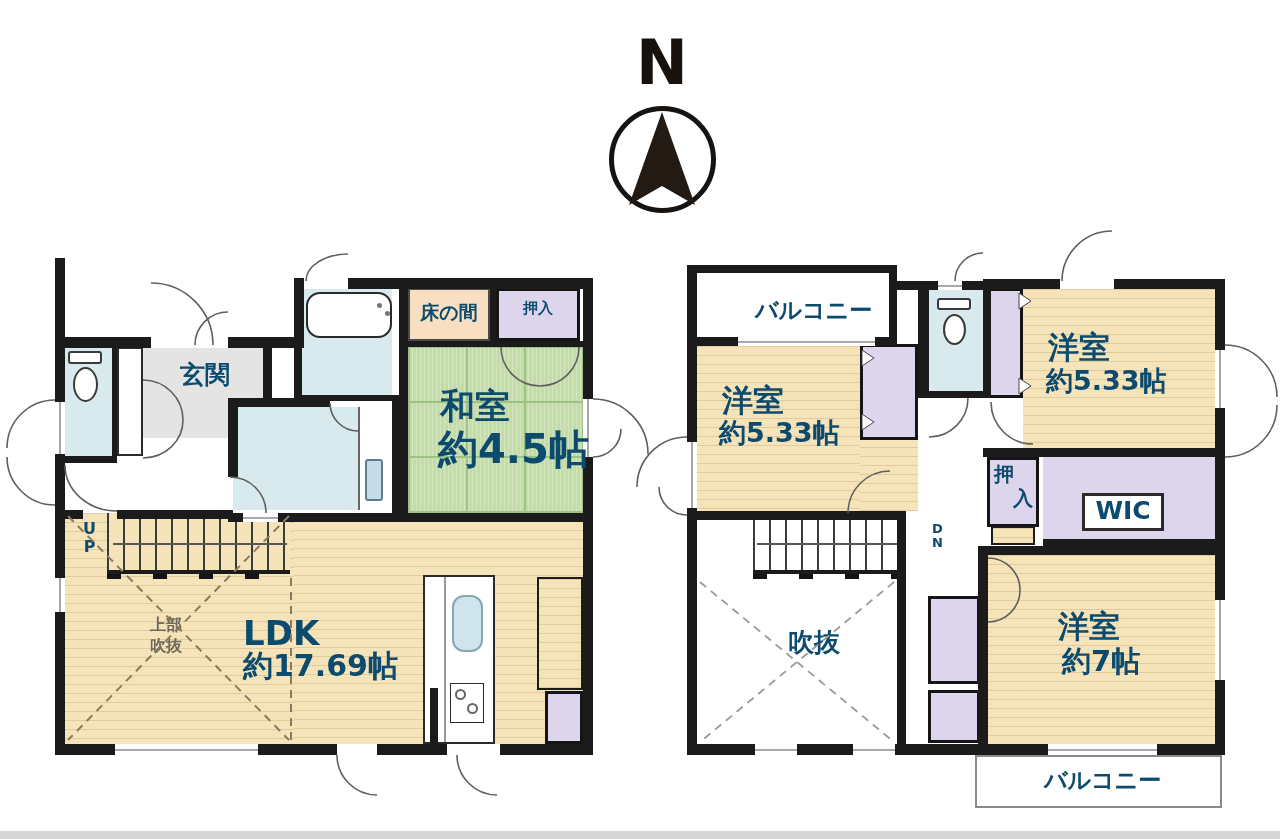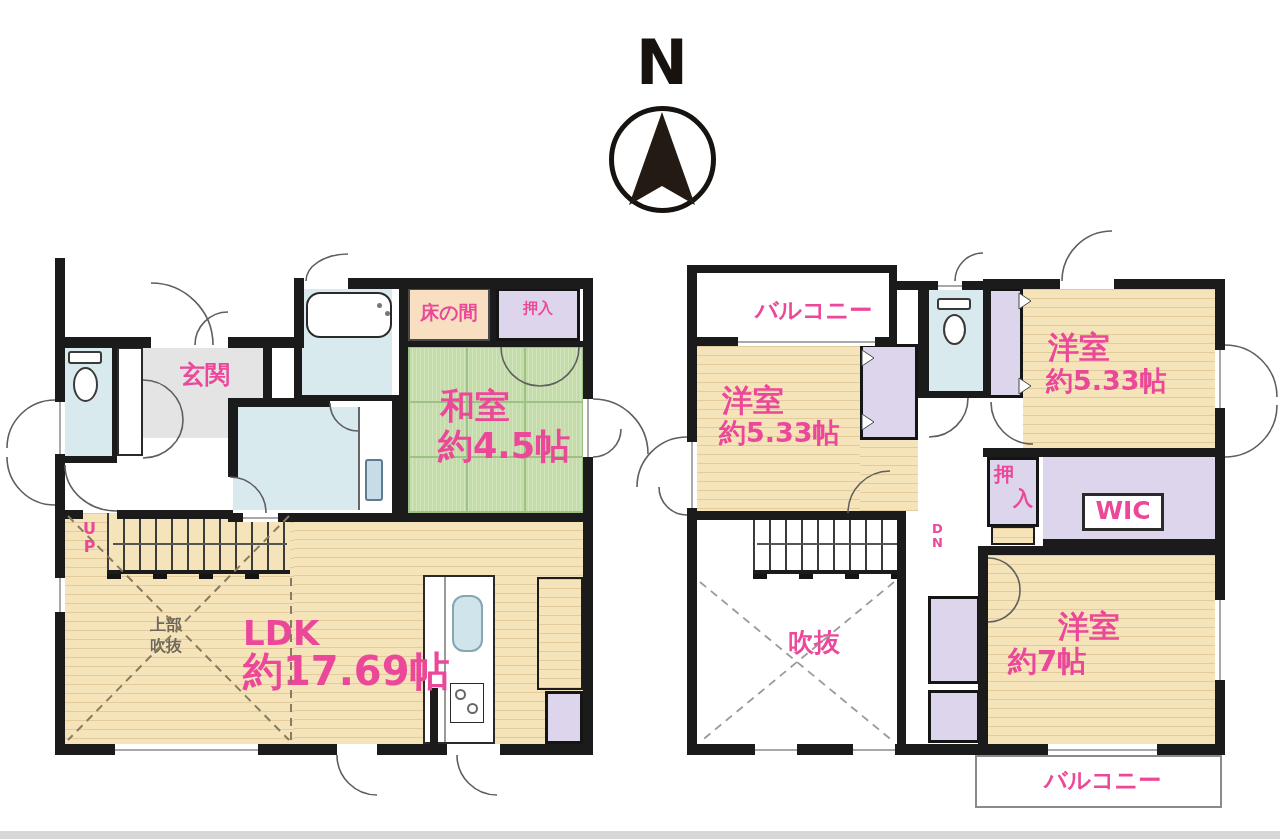--- a/index.html
+++ b/index.html
@@ -18,21 +18,21 @@
           repeating-linear-gradient(90deg,rgba(255,255,255,.25) 0 1px,transparent 1px 4px);}
   .purple{background:#dcd5ec;border:3px solid #151515;}
   .blue{background:#d9eaee;}
   .gray{background:#e4e4e4;}
   .peach{background:#f8dfc1;border:2px solid #4a4a4a;}
   .whitebox{background:#fff;border:2px solid #2a2a2a;}
   .winv{background:#fff;}
   .winv::after{content:"";position:absolute;left:50%;top:0;width:2px;height:100%;background:#a8a8a8;transform:translateX(-50%);}
   .winh{background:#fff;}
   .winh::after{content:"";position:absolute;top:50%;left:0;height:2px;width:100%;background:#a8a8a8;transform:translateY(-50%);}
-  .lb{position:absolute;font-weight:700;color:#ec4899;white-space:pre;line-height:1.05;}
+  .lb{position:absolute;font-weight:700;color:#0c4a6e;white-space:pre;line-height:1.05;}
   .ctr{text-align:center;}
   .vt{display:flex;flex-direction:column;align-items:center;line-height:1.1;}
   .stairs{background-image:repeating-linear-gradient(90deg,#3b3b3b 0 2px,transparent 2px 16px);}
   .hatch{background:repeating-linear-gradient(90deg,#141414 0 14px,transparent 14px 46px);}
   #arcs{position:absolute;left:0;top:0;pointer-events:none;}
   .toilet-tank{background:#fff;border:2px solid #3a3a3a;border-radius:3px;}
   .toilet-bowl{background:#fff;border:2px solid #3a3a3a;border-radius:50%;}
   .dot{background:#777;border-radius:50%;}
   #bottom-bar{background:#d7d7d7;}
 </style>
@@ -111,23 +111,23 @@
     <i class="winv" style="left:583px;top:399px;width:10px;height:58px;"></i>
     <i style="left:337px;top:744px;width:40px;height:11px;background:#fff;"></i>
     <i style="left:447px;top:744px;width:53px;height:11px;background:#fff;"></i>
     <i style="left:151px;top:337px;width:77px;height:11px;background:#fff;"></i>
     <i style="left:304px;top:278px;width:44px;height:11px;background:#fff;"></i>
 
     <b class="lb" style="left:180px;top:362px;font-size:25px;">玄関</b>
     <b class="lb ctr" style="left:408px;top:303px;width:82px;font-size:19px;">床の間</b>
     <b class="lb ctr" style="left:496px;top:301px;width:84px;font-size:15px;">押入</b>
     <b class="lb" style="left:440px;top:388px;font-size:35px;">和室</b>
-    <b class="lb" style="left:438px;top:428px;font-size:35px;">約4.5帖</b>
+    <b class="lb" style="left:438px;top:428px;font-size:40px;">約4.5帖</b>
     <b class="lb" style="left:243px;top:616px;font-size:34px;">LDK</b>
-    <b class="lb" style="left:243px;top:650px;font-size:40px;">約17.69帖</b>
+    <b class="lb" style="left:243px;top:650px;font-size:30px;">約17.69帖</b>
     <b class="lb vt" style="left:83px;top:520px;font-size:16px;">
       <span>U</span>
       <span>P</span>
     </b>
     <b class="lb vt" style="left:150px;top:615px;font-size:16px;color:#6e675c;line-height:1.3;">
       <span>上部</span>
       <span>吹抜</span>
     </b>
   </div>
 
@@ -189,21 +189,21 @@
 
     <b class="lb" style="left:755px;top:298px;font-size:23px;">バルコニー</b>
     <b class="lb" style="left:722px;top:384px;font-size:31px;">洋室</b>
     <b class="lb" style="left:719px;top:419px;font-size:27px;">約5.33帖</b>
     <b class="lb" style="left:1048px;top:331px;font-size:31px;">洋室</b>
     <b class="lb" style="left:1046px;top:367px;font-size:27px;">約5.33帖</b>
     <b class="lb" style="left:994px;top:464px;font-size:20px;">押</b>
     <b class="lb" style="left:1013px;top:488px;font-size:20px;">入</b>
     <b class="lb ctr" style="left:1082px;top:498px;width:82px;font-size:25px;">WIC</b>
     <b class="lb" style="left:1058px;top:610px;font-size:31px;">洋室</b>
-    <b class="lb" style="left:1008px;top:646px;font-size:29px;">約7帖</b>
+    <b class="lb" style="left:1062px;top:646px;font-size:29px;">約7帖</b>
     <b class="lb" style="left:788px;top:629px;font-size:26px;">吹抜</b>
     <b class="lb" style="left:1044px;top:768px;font-size:23px;">バルコニー</b>
     <b class="lb vt" style="left:932px;top:522px;font-size:13px;">
       <span>D</span>
       <span>N</span>
     </b>
   </div>
 
   <svg id="arcs" width="1280" height="839" viewBox="0 0 1280 839">
 

